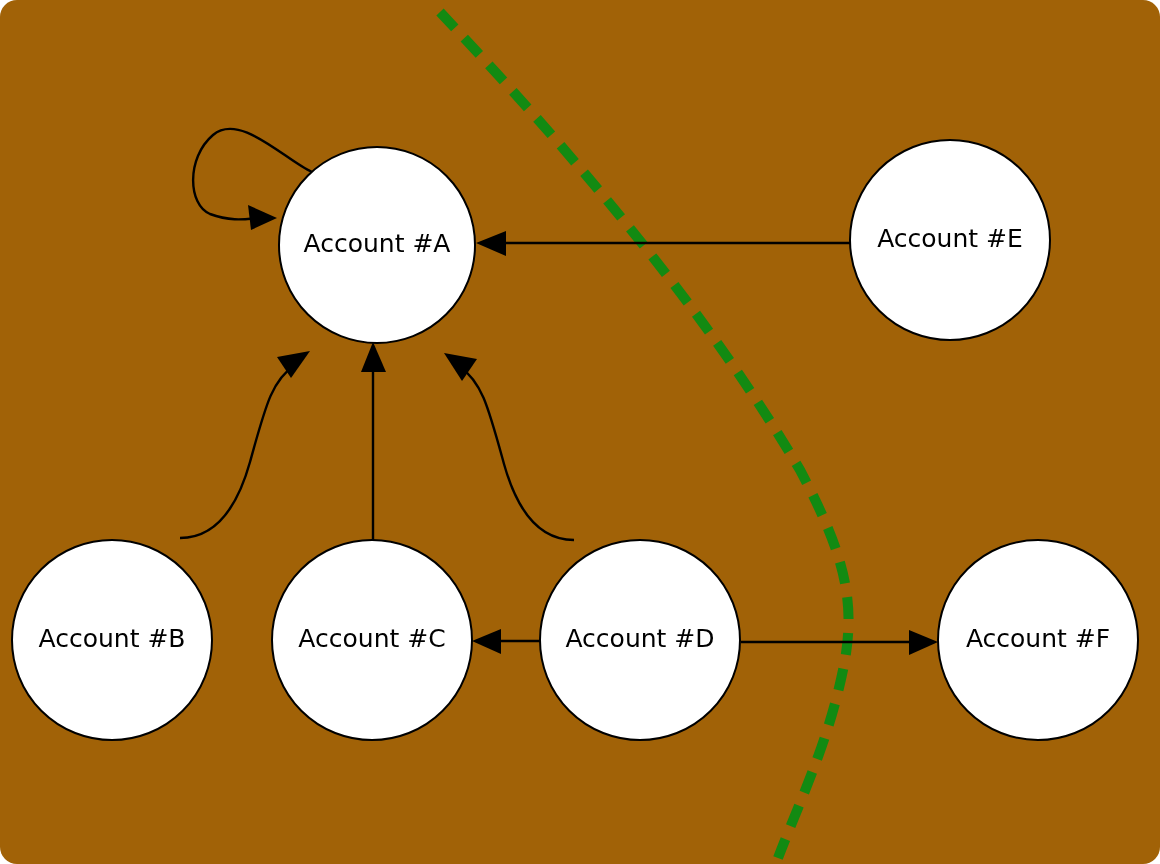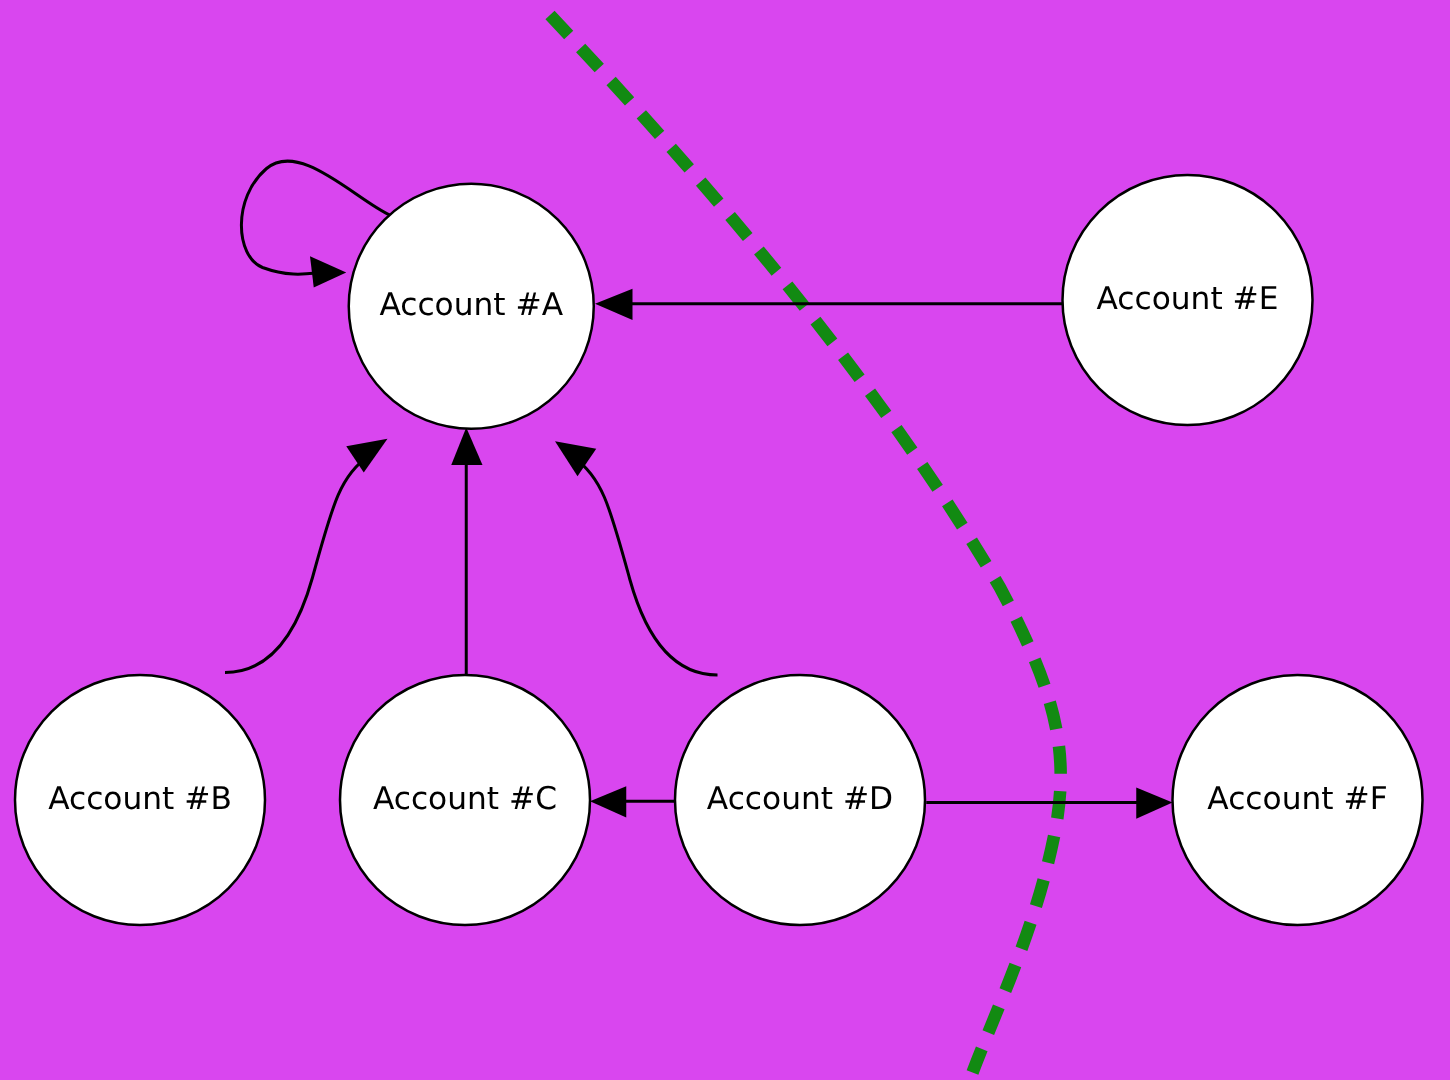--- a/index.html
+++ b/index.html
@@ -11,21 +11,22 @@
   body {
     width: 1160px;
     height: 864px;
     overflow: hidden;
     font-family: "DejaVu Sans", "Liberation Sans", sans-serif;
   }
   #diagram-canvas {
     position: relative;
     width: 1160px;
     height: 864px;
-    background: #d946ef;
+    background: #a16207;
+    border-radius: 17px;
   }
   #graph-svg {
     display: block;
     width: 1160px;
     height: 864px;
   }
   .node-circle {
     fill: #ffffff;
     stroke: #000000;
     stroke-width: 2;

